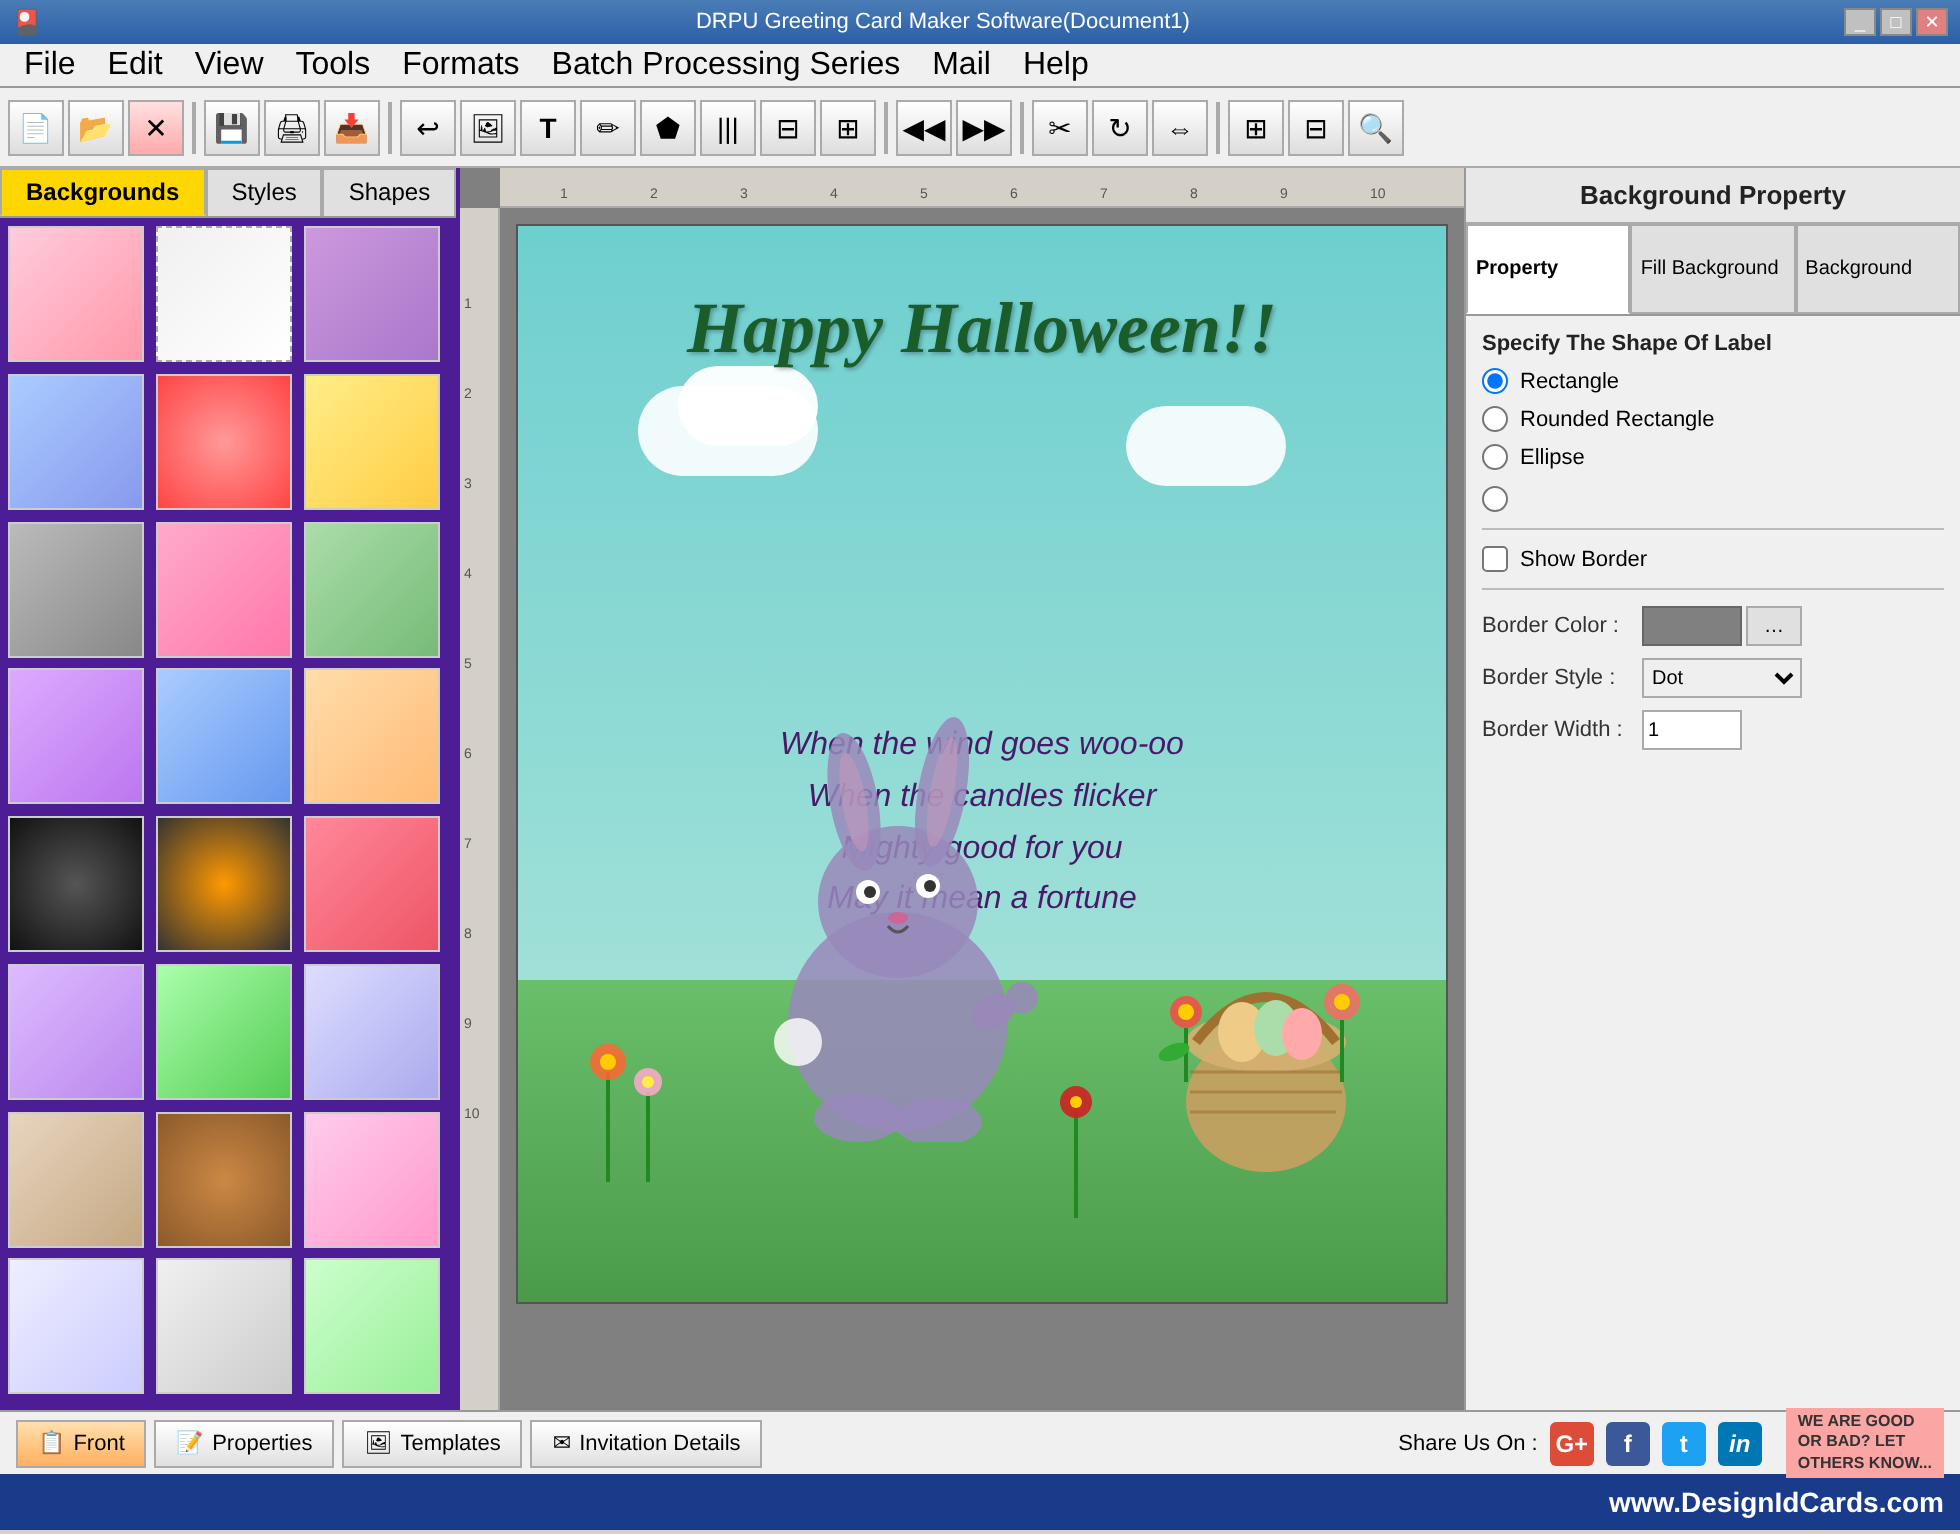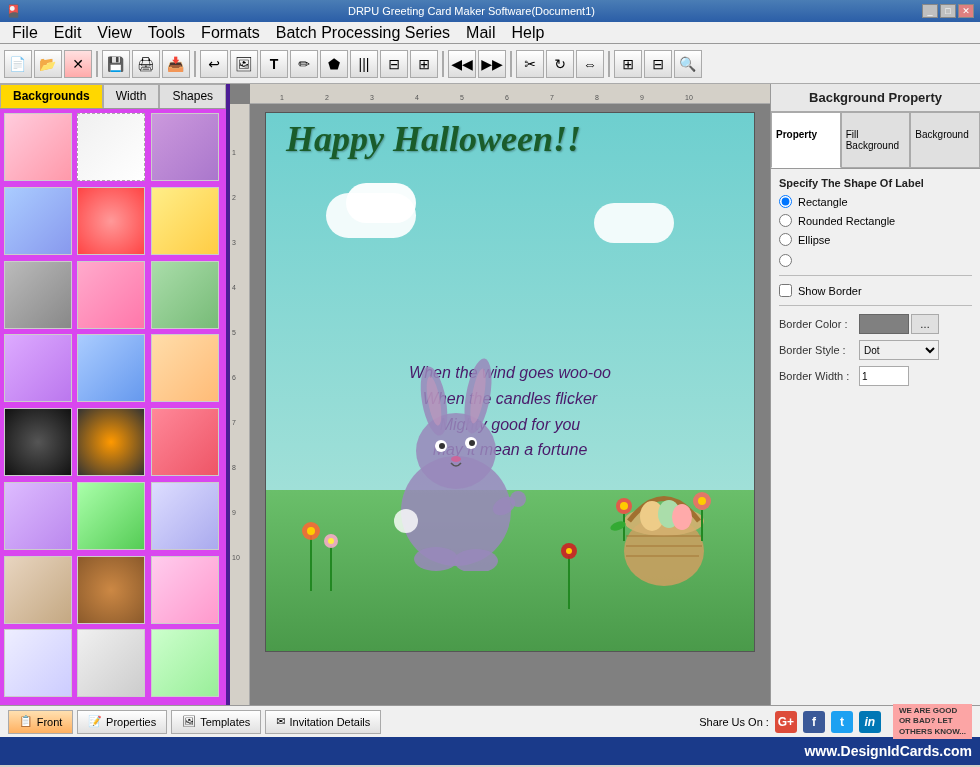--- a/index.html
+++ b/index.html
@@ -63,22 +63,22 @@
 
     
     .main-layout {
       display: flex;
       height: calc(767px - 22px - 22px - 40px - 30px - 32px);
     }
 
     
     .left-panel {
       width: 230px;
-      background: #d946ef;
-      border-right: 4px solid #4c1d95;
+      background: #4c1d95;
+      border-right: 2px solid #4c1d95;
       display: flex;
       flex-direction: column;
     }
     .left-tabs {
       display: flex;
       background: #f0f0f0;
       border-bottom: 1px solid #999;
     }
     .left-tab {
       padding: 4px 12px;
@@ -148,21 +148,22 @@
       background: linear-gradient(to bottom, #6ecfcf, #a0e0d8);
     }
     .card-ground {
       position: absolute;
       bottom: 0; left: 0; right: 0;
       height: 30%;
       background: linear-gradient(to bottom, #6abf6a, #4a9a4a);
     }
     .card-title {
       position: absolute;
-      top: 5px; left: 20px; right: 20px;
+      top: 30px; left: 20px; right: 20px;
+      text-align: center;
       font-family: 'Times New Roman', serif;
       font-size: 36px;
       color: #1a5c2a;
       font-style: italic;
       font-weight: bold;
       text-shadow: 1px 1px 2px rgba(0,0,0,0.3);
     }
     .card-poem {
       position: absolute;
       top: 46%;
@@ -172,21 +173,21 @@
       font-family: 'Times New Roman', serif;
       font-size: 16px;
       font-style: italic;
       color: #4a1a6a;
       line-height: 1.6;
       white-space: nowrap;
     }
 
     
     .right-panel {
-      width: 210px;
+      width: 248px;
       background: #f0f0f0;
       border-left: 1px solid #999;
       display: flex;
       flex-direction: column;
       padding: 0;
     }
     .right-panel-title {
       background: #e8e8e8;
       text-align: center;
       font-size: 13px;
@@ -413,21 +414,21 @@
   <button class="toolbar-btn" title="Grid">⊞</button>
   <button class="toolbar-btn" title="Grid2">⊟</button>
   <button class="toolbar-btn" title="Zoom">🔍</button>
 </div>
 
 <div class="main-layout">
 
   <div class="left-panel">
     <div class="left-tabs">
       <div class="left-tab active">Backgrounds</div>
-      <div class="left-tab">Width</div>
+      <div class="left-tab">Styles</div>
       <div class="left-tab">Shapes</div>
     </div>
     <div class="thumbnail-grid">
       <div class="thumbnail thumb-1"></div>
       <div class="thumbnail thumb-2"></div>
       <div class="thumbnail thumb-3"></div>
       <div class="thumbnail thumb-4"></div>
       <div class="thumbnail thumb-5"></div>
       <div class="thumbnail thumb-6"></div>
       <div class="thumbnail thumb-7"></div>

